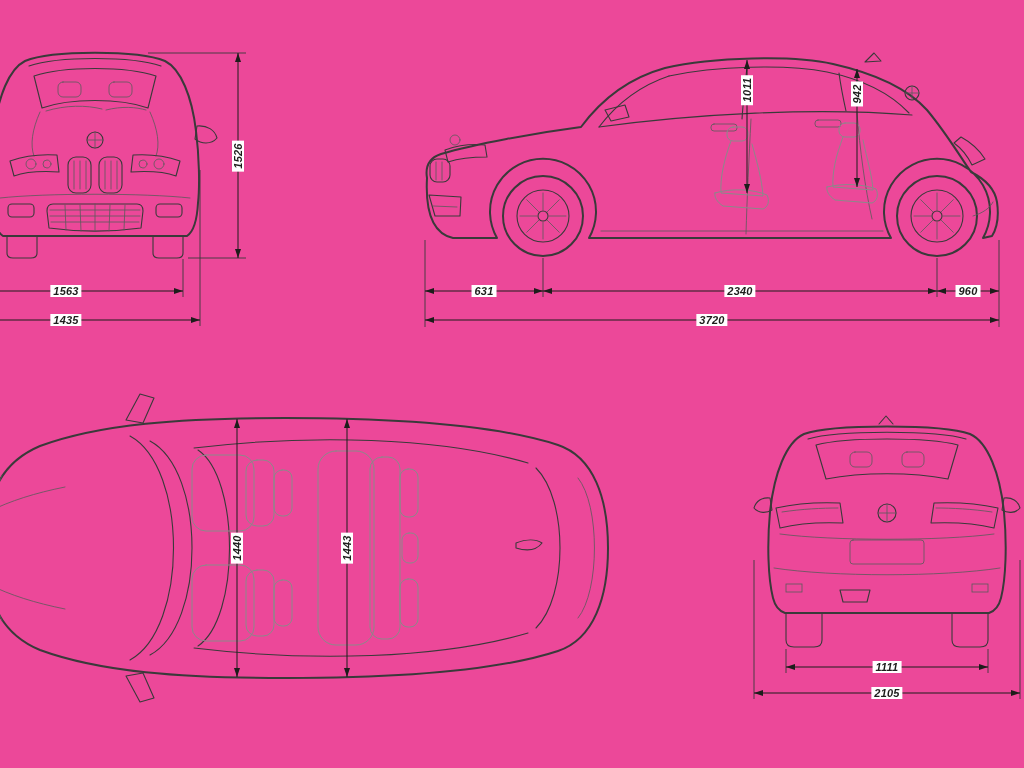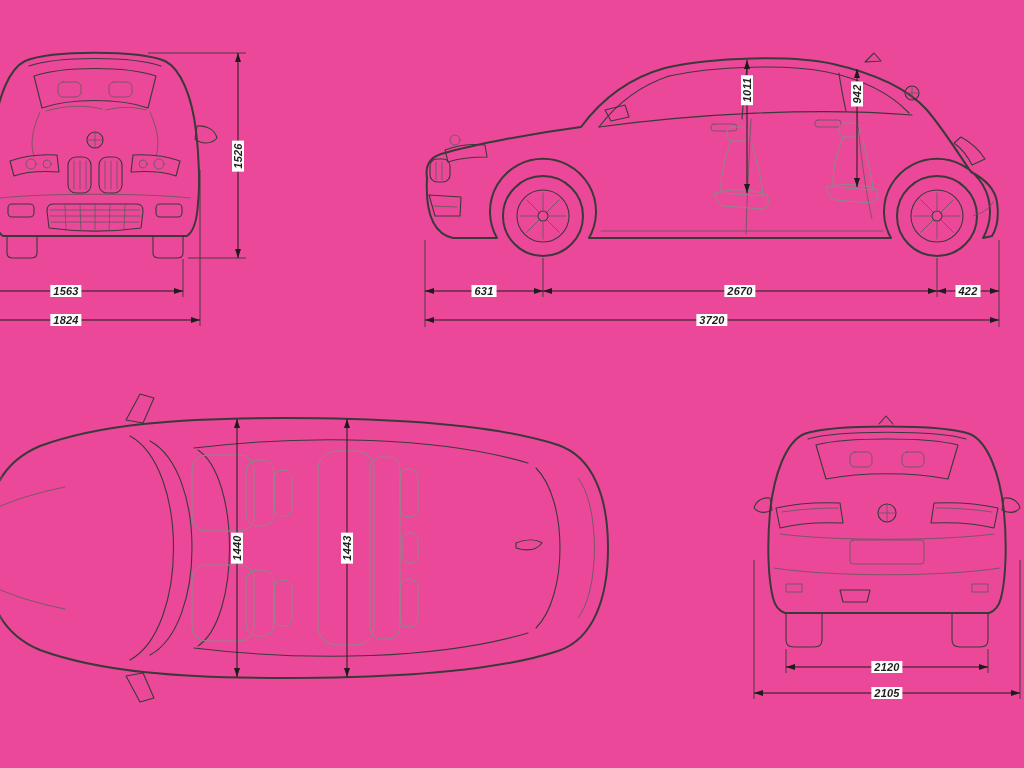--- a/index.html
+++ b/index.html
@@ -199,28 +199,28 @@
       <line x1="857" y1="69" x2="857" y2="187" marker-start="url(#ah)" marker-end="url(#ah)"></line>
       <line x1="237" y1="419" x2="237" y2="677" marker-start="url(#ah)" marker-end="url(#ah)"></line>
       <line x1="347" y1="419" x2="347" y2="677" marker-start="url(#ah)" marker-end="url(#ah)"></line>
       <line x1="786" y1="667" x2="988" y2="667" marker-start="url(#ah)" marker-end="url(#ah)"></line>
       <line x1="754" y1="693" x2="1020" y2="693" marker-start="url(#ah)" marker-end="url(#ah)"></line>
     </g>
   </svg>
 
   <span class="dim-label v" style="left:238px; top:156px;">1526</span>
   <span class="dim-label" style="left:66px; top:291px;">1563</span>
-  <span class="dim-label" style="left:66px; top:320px;">1824</span>
+  <span class="dim-label" style="left:66px; top:320px;">1435</span>
 
   <span class="dim-label v" style="left:747px; top:90px;">1011</span>
   <span class="dim-label v" style="left:857px; top:94px;">942</span>
   <span class="dim-label" style="left:484px; top:291px;">631</span>
-  <span class="dim-label" style="left:740px; top:291px;">2670</span>
-  <span class="dim-label" style="left:968px; top:291px;">422</span>
+  <span class="dim-label" style="left:740px; top:291px;">2340</span>
+  <span class="dim-label" style="left:968px; top:291px;">960</span>
   <span class="dim-label" style="left:712px; top:320px;">3720</span>
 
   <span class="dim-label v" style="left:237px; top:548px;">1440</span>
   <span class="dim-label v" style="left:347px; top:548px;">1443</span>
 
-  <span class="dim-label" style="left:887px; top:667px;">2120</span>
+  <span class="dim-label" style="left:887px; top:667px;">1111</span>
   <span class="dim-label" style="left:887px; top:693px;">2105</span>
 
 </div>
 
 </body></html>

